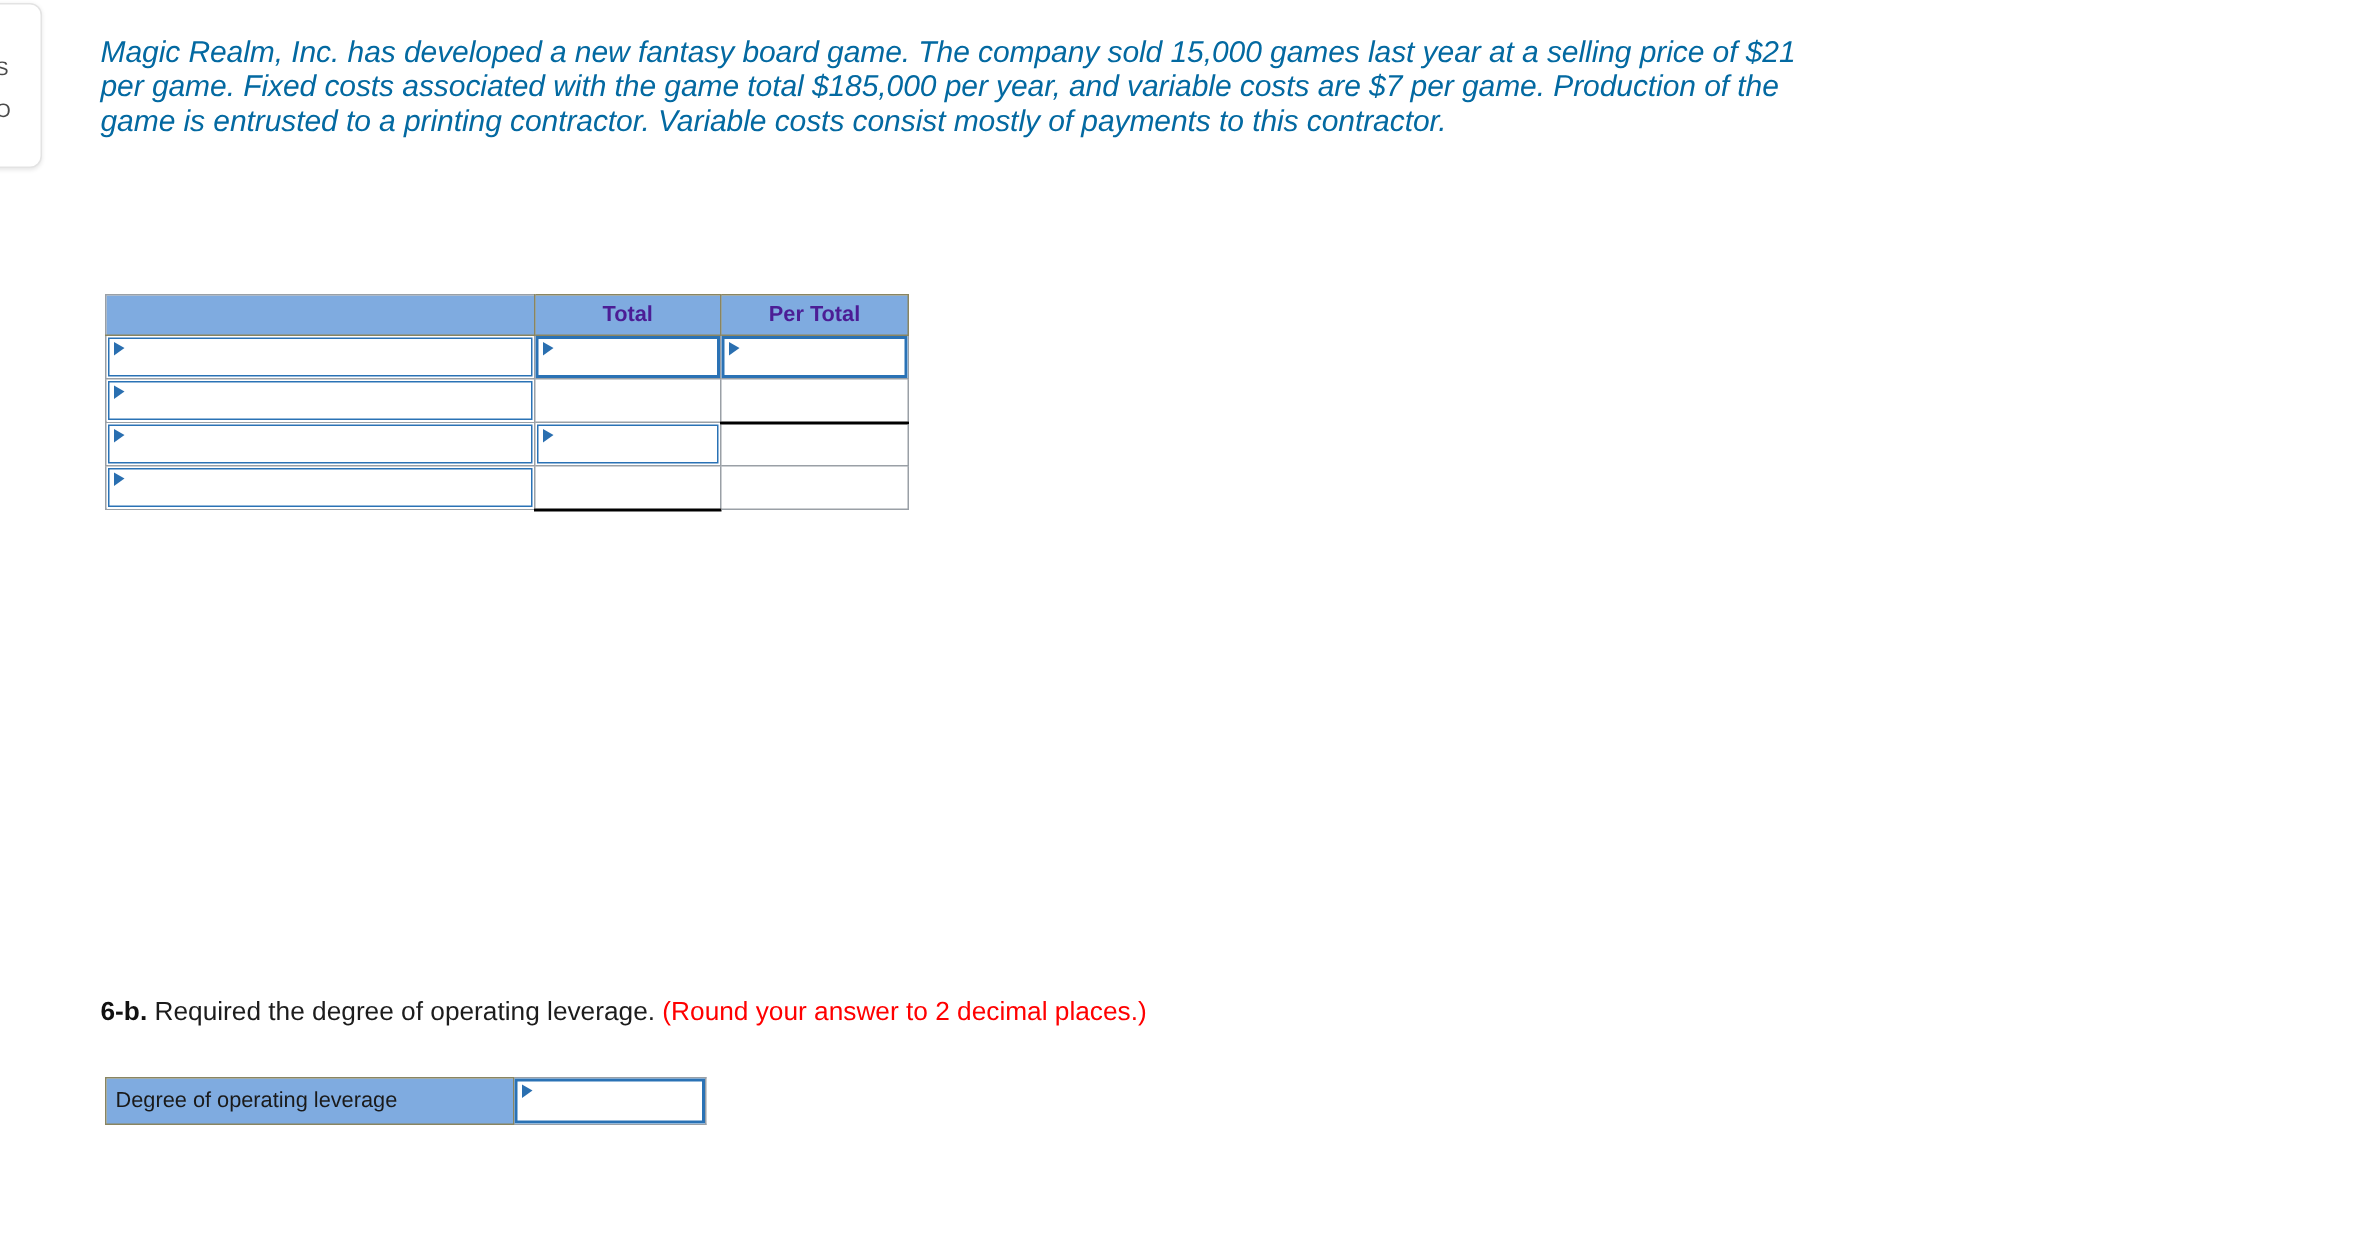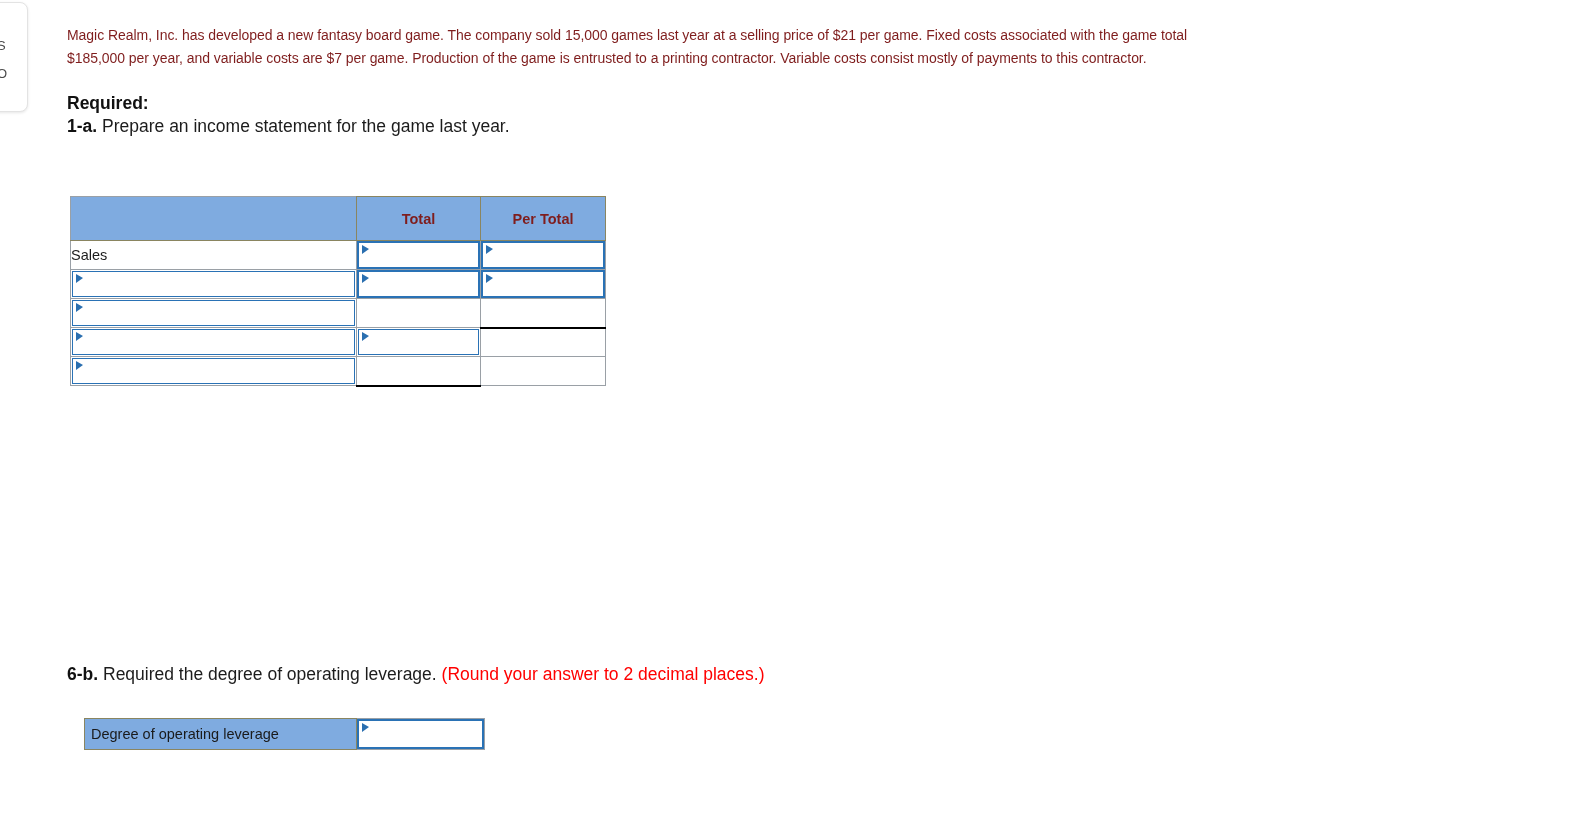--- a/index.html
+++ b/index.html
@@ -45,25 +45,26 @@
   .side-panel .glyph.g2 { top: 64px; }
 
   
   .content {
     position: absolute;
     left: 67px;
     top: 24px;
     width: 1160px;
   }
   .prompt {
-    font-size: 14px;
+    font-size: 20px;
     line-height: 23px;
-    color: #7f1d1d;
+    color: #0369a1;
     margin: 0;
     letter-spacing: -0.05px;
+    font-style: italic;
   }
   .required-block {
     margin-top: 22px;
   }
   .required-title {
     font-size: 17.5px;
     line-height: 23px;
     font-weight: bold;
     color: #111111;
     margin: 0;
@@ -94,26 +95,26 @@
   .is-table th, .is-table td {
     padding: 0;
     margin: 0;
     height: 29px;
     border: 1px solid #9aa0a6;
     box-sizing: border-box;
     vertical-align: middle;
   }
   .is-table thead th {
     background: #7FABE0;
-    color: #7f1d1d;
+    color: #4c1d95;
     font-size: 14.5px;
     font-weight: bold;
     text-align: center;
     border: 1px solid #8a8560;
-    height: 44px;
+    height: 27px;
   }
   .is-table thead th.blank { border-color: #9aa0a6 #8a8560 #8a8560 #9aa0a6; }
 
   
   .cell-text {
     position: relative;
     background: #ffffff;
     font-size: 14.5px;
     color: #1c1c1c;
     padding-left: 6px;
@@ -156,21 +157,21 @@
     background: #ffffff;
     border: 1px solid #9aa0a6;
   }
   
   .ul-heavy { border-bottom: 2px solid #000000 !important; }
   .no-top   { border-top-color: #ffffff !important; }
 
   
   .dol-table {
     position: absolute;
-    left: 84px;
+    left: 70px;
     top: 718px;
     border-collapse: collapse;
     table-layout: fixed;
   }
   .dol-table col.c-dol-label { width: 272px; }
   .dol-table col.c-dol-input { width: 128px; }
   .dol-label {
     height: 31px;
     background: #7FABE0;
     color: #1a1a1a;
@@ -201,55 +202,38 @@
 
 <div class="side-panel">
   <span class="glyph g1">S</span>
   <span class="glyph g2">O</span>
 </div>
 
 <div class="content">
 
   <p class="prompt">Magic Realm, Inc. has developed a new fantasy board game. The company sold 15,000 games last year at a selling price of $21 per game. Fixed costs associated with the game total $185,000 per year, and variable costs are $7 per game. Production of the game is entrusted to a printing contractor. Variable costs consist mostly of payments to this contractor.</p>
 
-  <div class="required-block">
-    <p class="required-title">Required:</p>
-    <p class="req-line"><span class="tag">1-a.</span><span> Prepare an income statement for the game last year.</span></p>
-  </div>
 
 </div>
 
 <table class="is-table">
   <colgroup>
     <col class="c-label">
     <col class="c-total">
     <col class="c-unit">
   </colgroup>
   <thead>
     <tr>
       <th class="blank"></th>
       <th>Total</th>
       <th>Per Total</th>
     </tr>
   </thead>
   <tbody>
 
-    <tr>
-      <td class="cell-text">Sales</td>
-      <td class="cell-input">
-        <span class="box">
-            <span class="tri"></span>
-          </span>
-      </td>
-      <td class="cell-input">
-        <span class="box">
-            <span class="tri"></span>
-          </span>
-      </td>
-    </tr>
 
     <tr>
       <td class="cell-input">
         <span class="box inset">
             <span class="tri"></span>
           </span>
       </td>
       <td class="cell-input">
         <span class="box">
             <span class="tri"></span>

